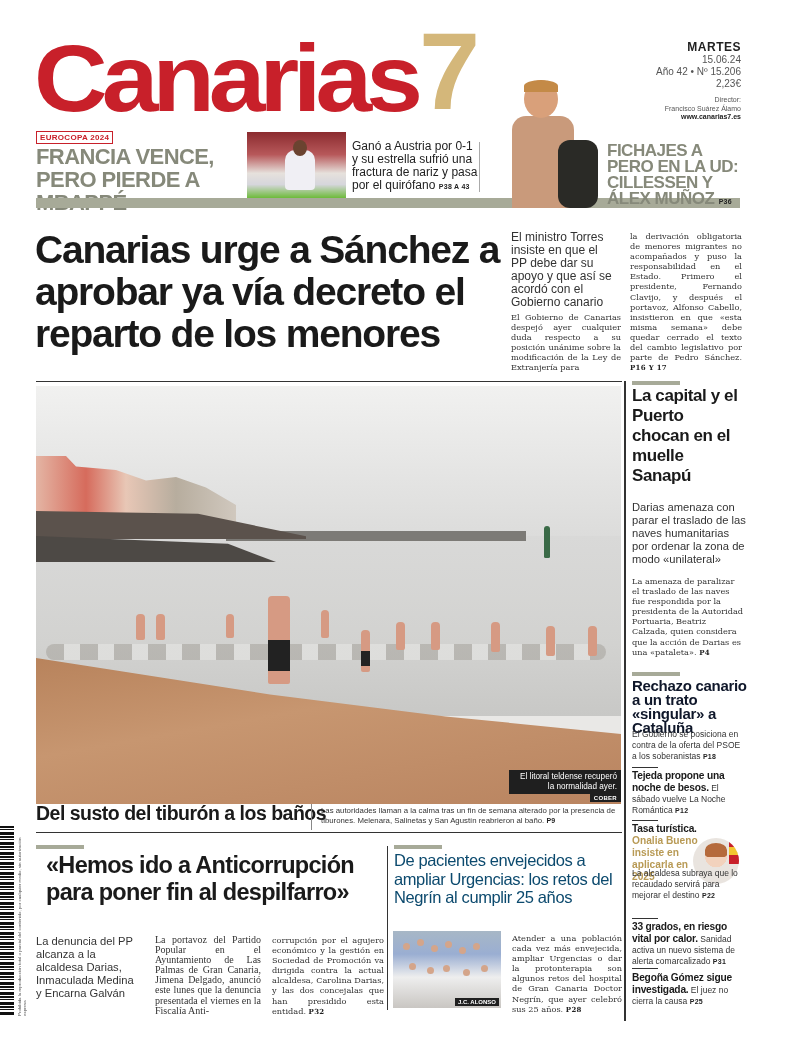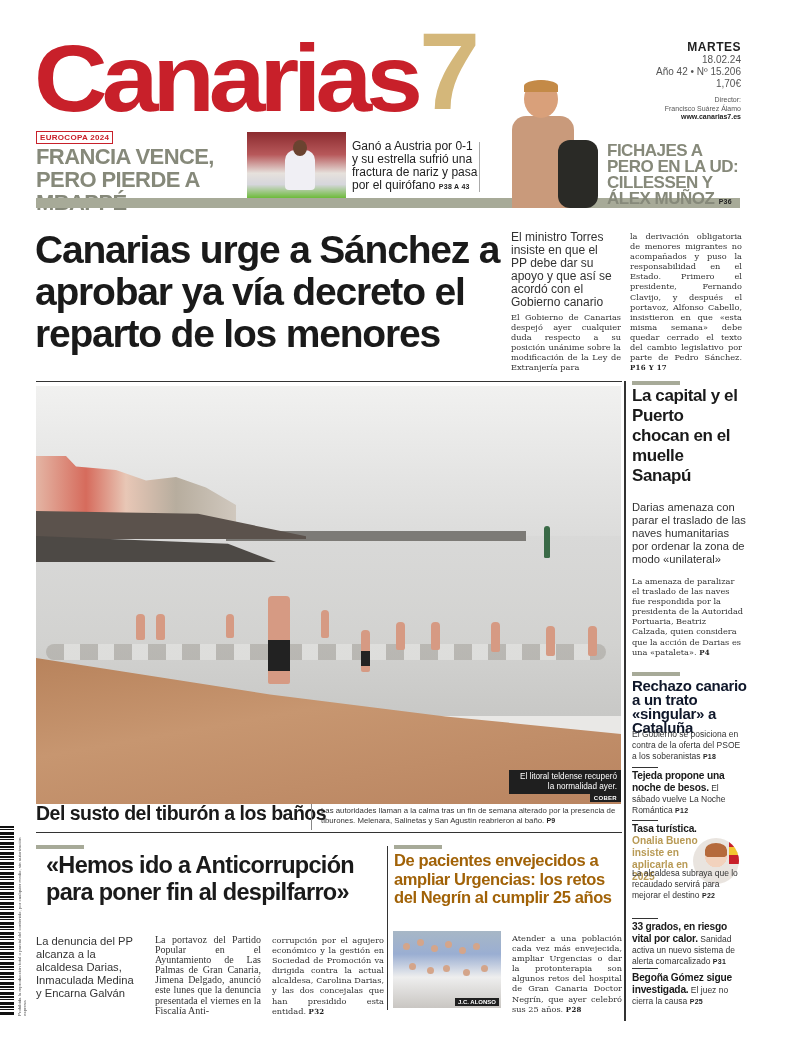--- a/index.html
+++ b/index.html
@@ -64,21 +64,21 @@
   .hr-bottom { left: 36px; top: 832px; width: 586px; height: 1px; background: #333; }
 
   
   .gray-bar { height: 4px; background: #a7aa98; position: absolute; }
   .anti-head { left: 46px; top: 852px; width: 350px; font-weight: 700; font-size: 23.5px; line-height: 27px; color: #1a1a1a; letter-spacing: -0.7px; }
   .anti-sub { left: 36px; top: 935px; width: 105px; font-size: 11.2px; line-height: 13px; color: #333; }
   .anti-c1 { left: 155px; top: 935px; width: 106px; font-size: 10px; line-height: 10.1px; color: #333; text-align: justify; font-family: Liberation Serif, serif; }
   .anti-c2 { left: 272px; top: 935px; width: 112px; font-size: 8.2px; line-height: 10.1px; color: #333; text-align: justify; }
   .vsep2 { left: 387px; top: 846px; width: 1px; height: 164px; background: #333; }
 
-  .negrin-head { left: 394px; top: 851px; width: 235px; font-weight: 700; font-size: 16.5px; line-height: 18.5px; color: #a16207; letter-spacing: -0.4px; }
+  .negrin-head { left: 394px; top: 851px; width: 235px; font-weight: 400; font-size: 16.5px; line-height: 18.5px; color: #0c4a6e; letter-spacing: -0.4px; }
   .negrin-photo { left: 393px; top: 931px; width: 108px; height: 77px; background: linear-gradient(180deg, #a7b7c6 0%, #9aaed2 30%, #eeeeee 60%, #c9c6c2 100%); overflow: hidden; }
   .negrin-photo .dot { position: absolute; width: 7px; height: 7px; border-radius: 50%; background: #d4a58a; }
   .negrin-credit { position: absolute; right: 2px; bottom: 2px; background: #1f1f1f; color: #fff; font-size: 6px; font-weight: 700; padding: 1px 3px; }
   .negrin-body { left: 512px; top: 933px; width: 110px; font-size: 8.2px; line-height: 10.1px; color: #333; text-align: justify; }
 
   
   .rail-sep { left: 624px; top: 381px; width: 2px; height: 640px; background: #333; }
   .capital-head { left: 632px; top: 386px; width: 110px; font-weight: 700; font-size: 17px; line-height: 20px; color: #1a1a1a; letter-spacing: -0.4px; }
   .capital-sub { left: 632px; top: 501px; width: 115px; font-size: 11.2px; line-height: 13px; color: #333; }
   .capital-body { left: 632px; top: 576px; width: 112px; font-size: 8.2px; line-height: 10.1px; color: #333; }
@@ -99,23 +99,23 @@
 </head>
 <body>
 
 <div class="abs logo">
   <span class="logo-name">Canarias</span>
   <span class="logo-num">7</span>
 </div>
 
 <div class="abs dateblock">
   <div class="day">MARTES</div>
-  <div class="l">18.02.24</div>
+  <div class="l">15.06.24</div>
   <div class="l">Año 42 • Nº 15.206</div>
-  <div class="l">1,70€</div>
+  <div class="l">2,23€</div>
   <div class="small" style="margin-top:5px">Director:</div>
   <div class="small">Francisco Suárez Álamo</div>
   <div class="web">www.canarias7.es</div>
 </div>
 
 <div class="abs tag">EUROCOPA 2024</div>
 <div class="abs francia cond">FRANCIA VENCE, PERO PIERDE A MBAPPÉ</div>
 <div class="abs mbappe-photo">
   <div class="figure"></div>
   <div class="head"></div>

